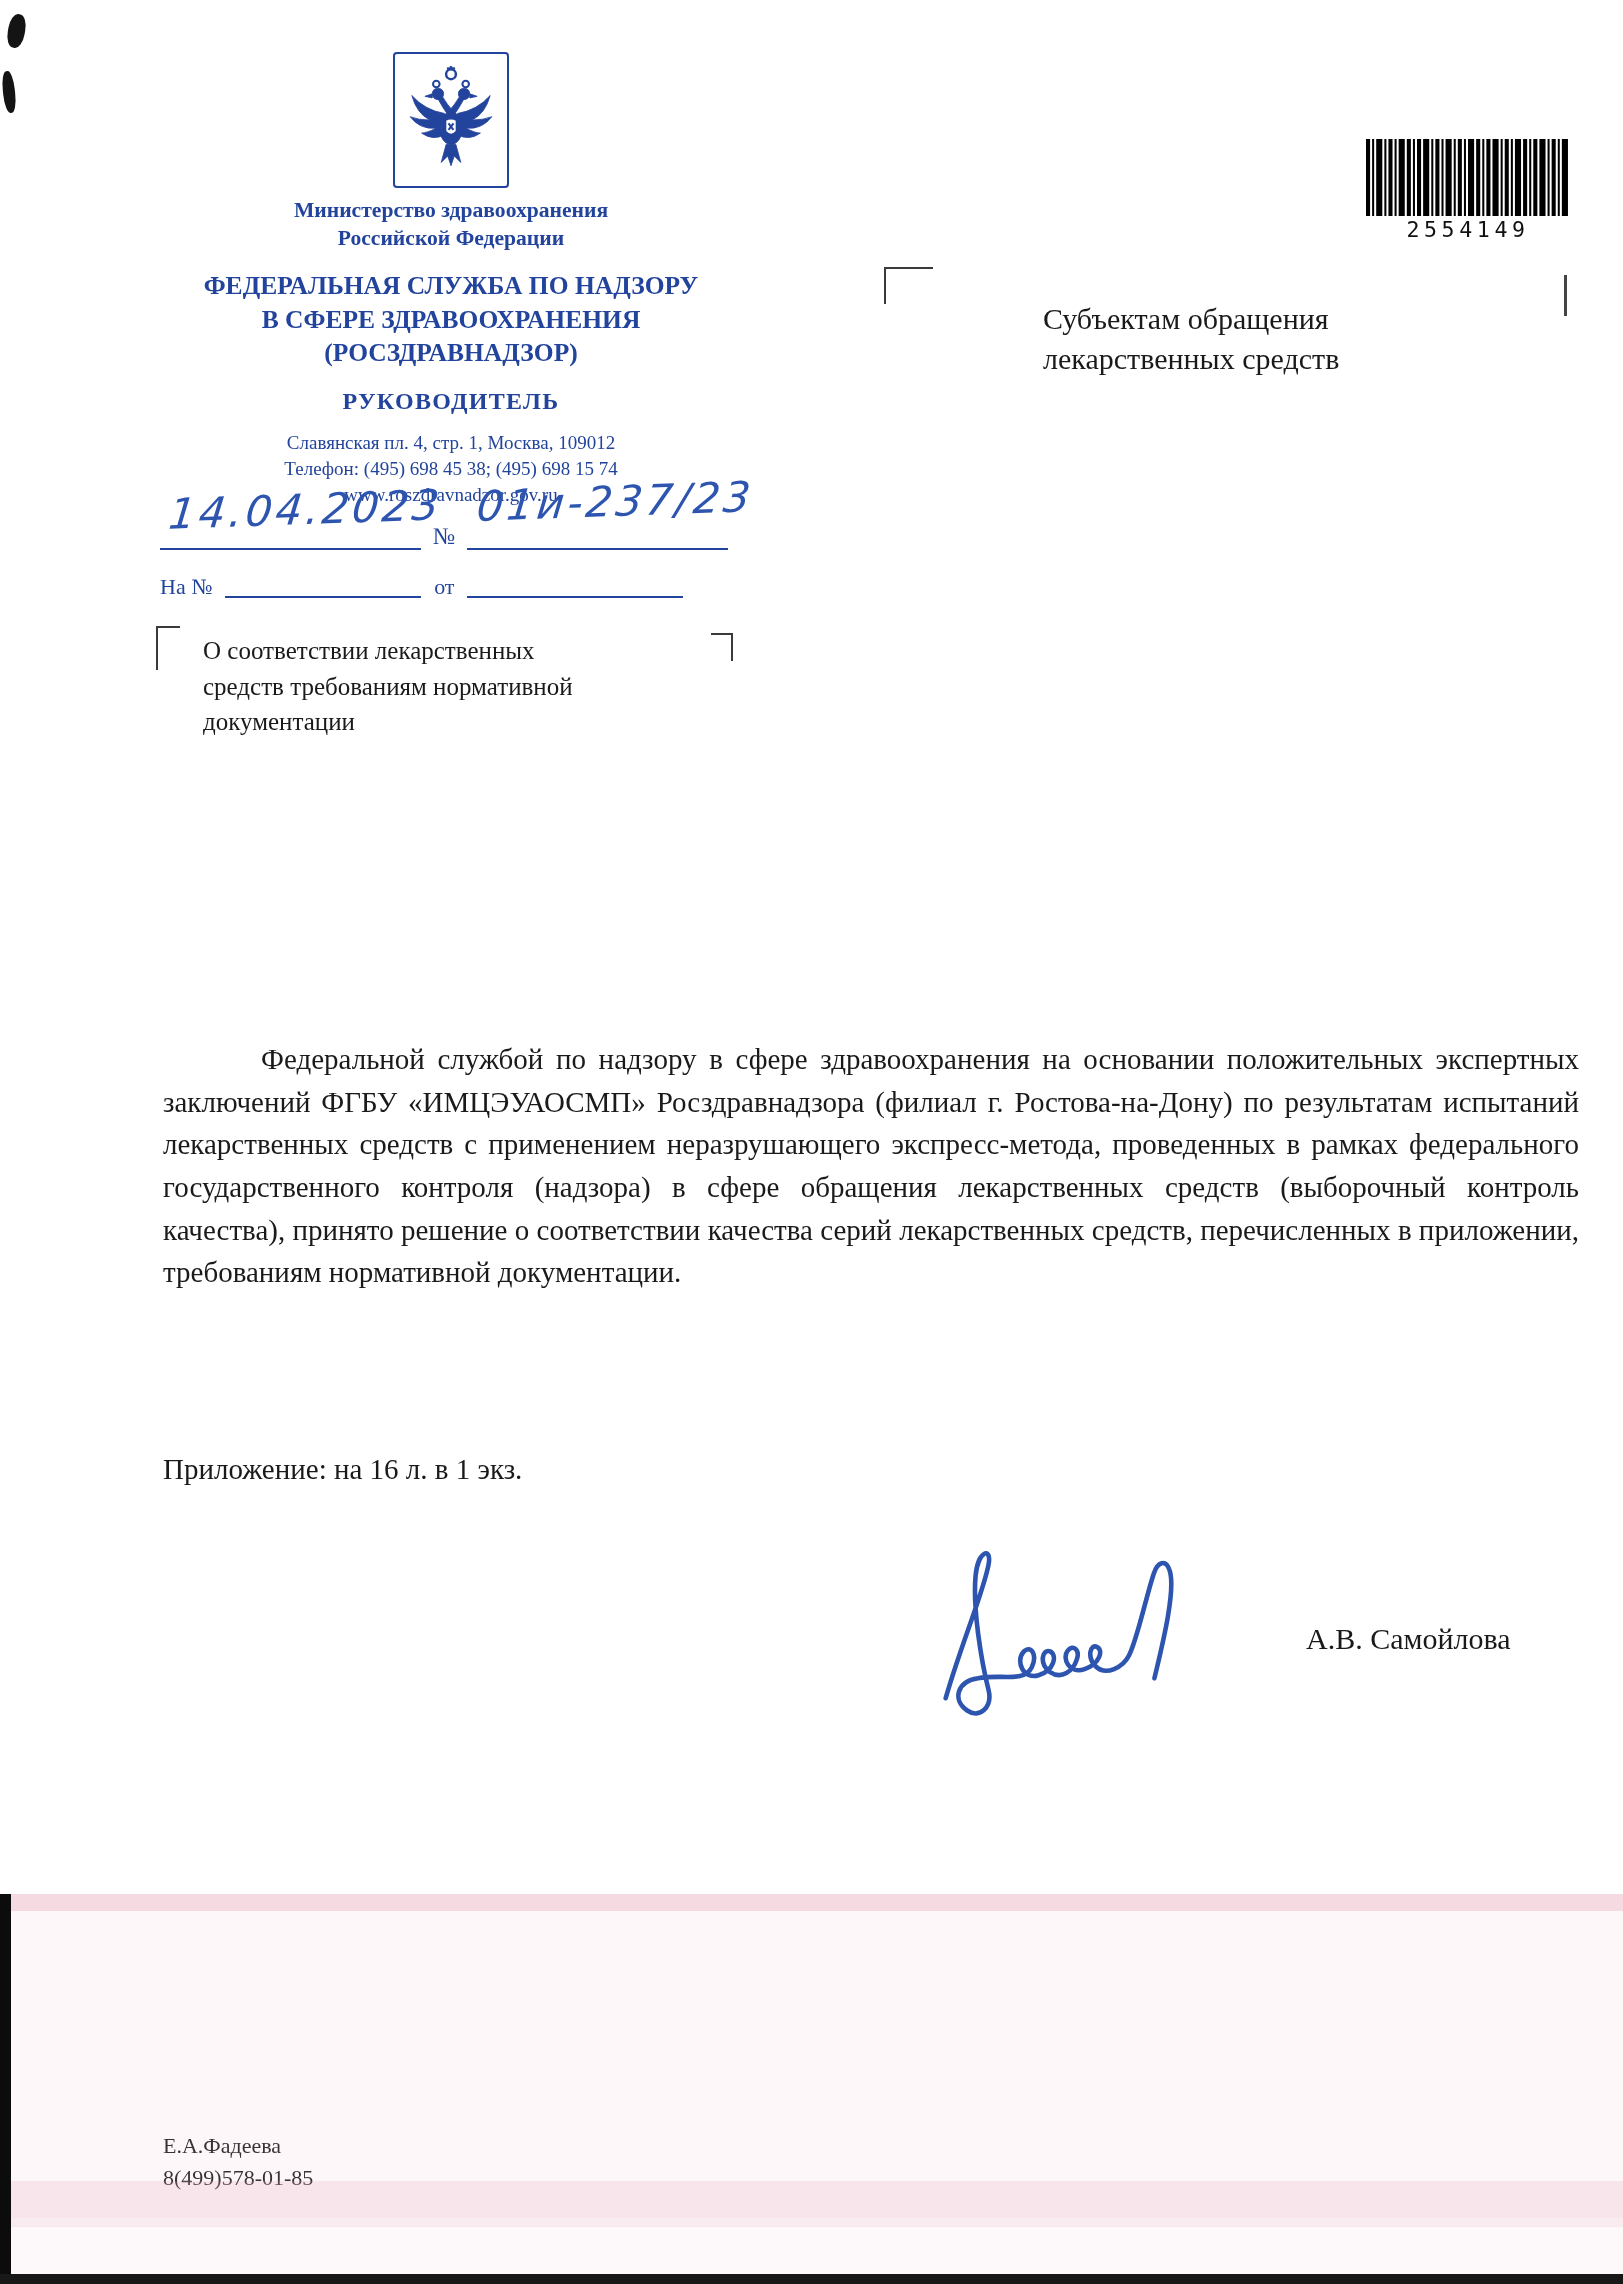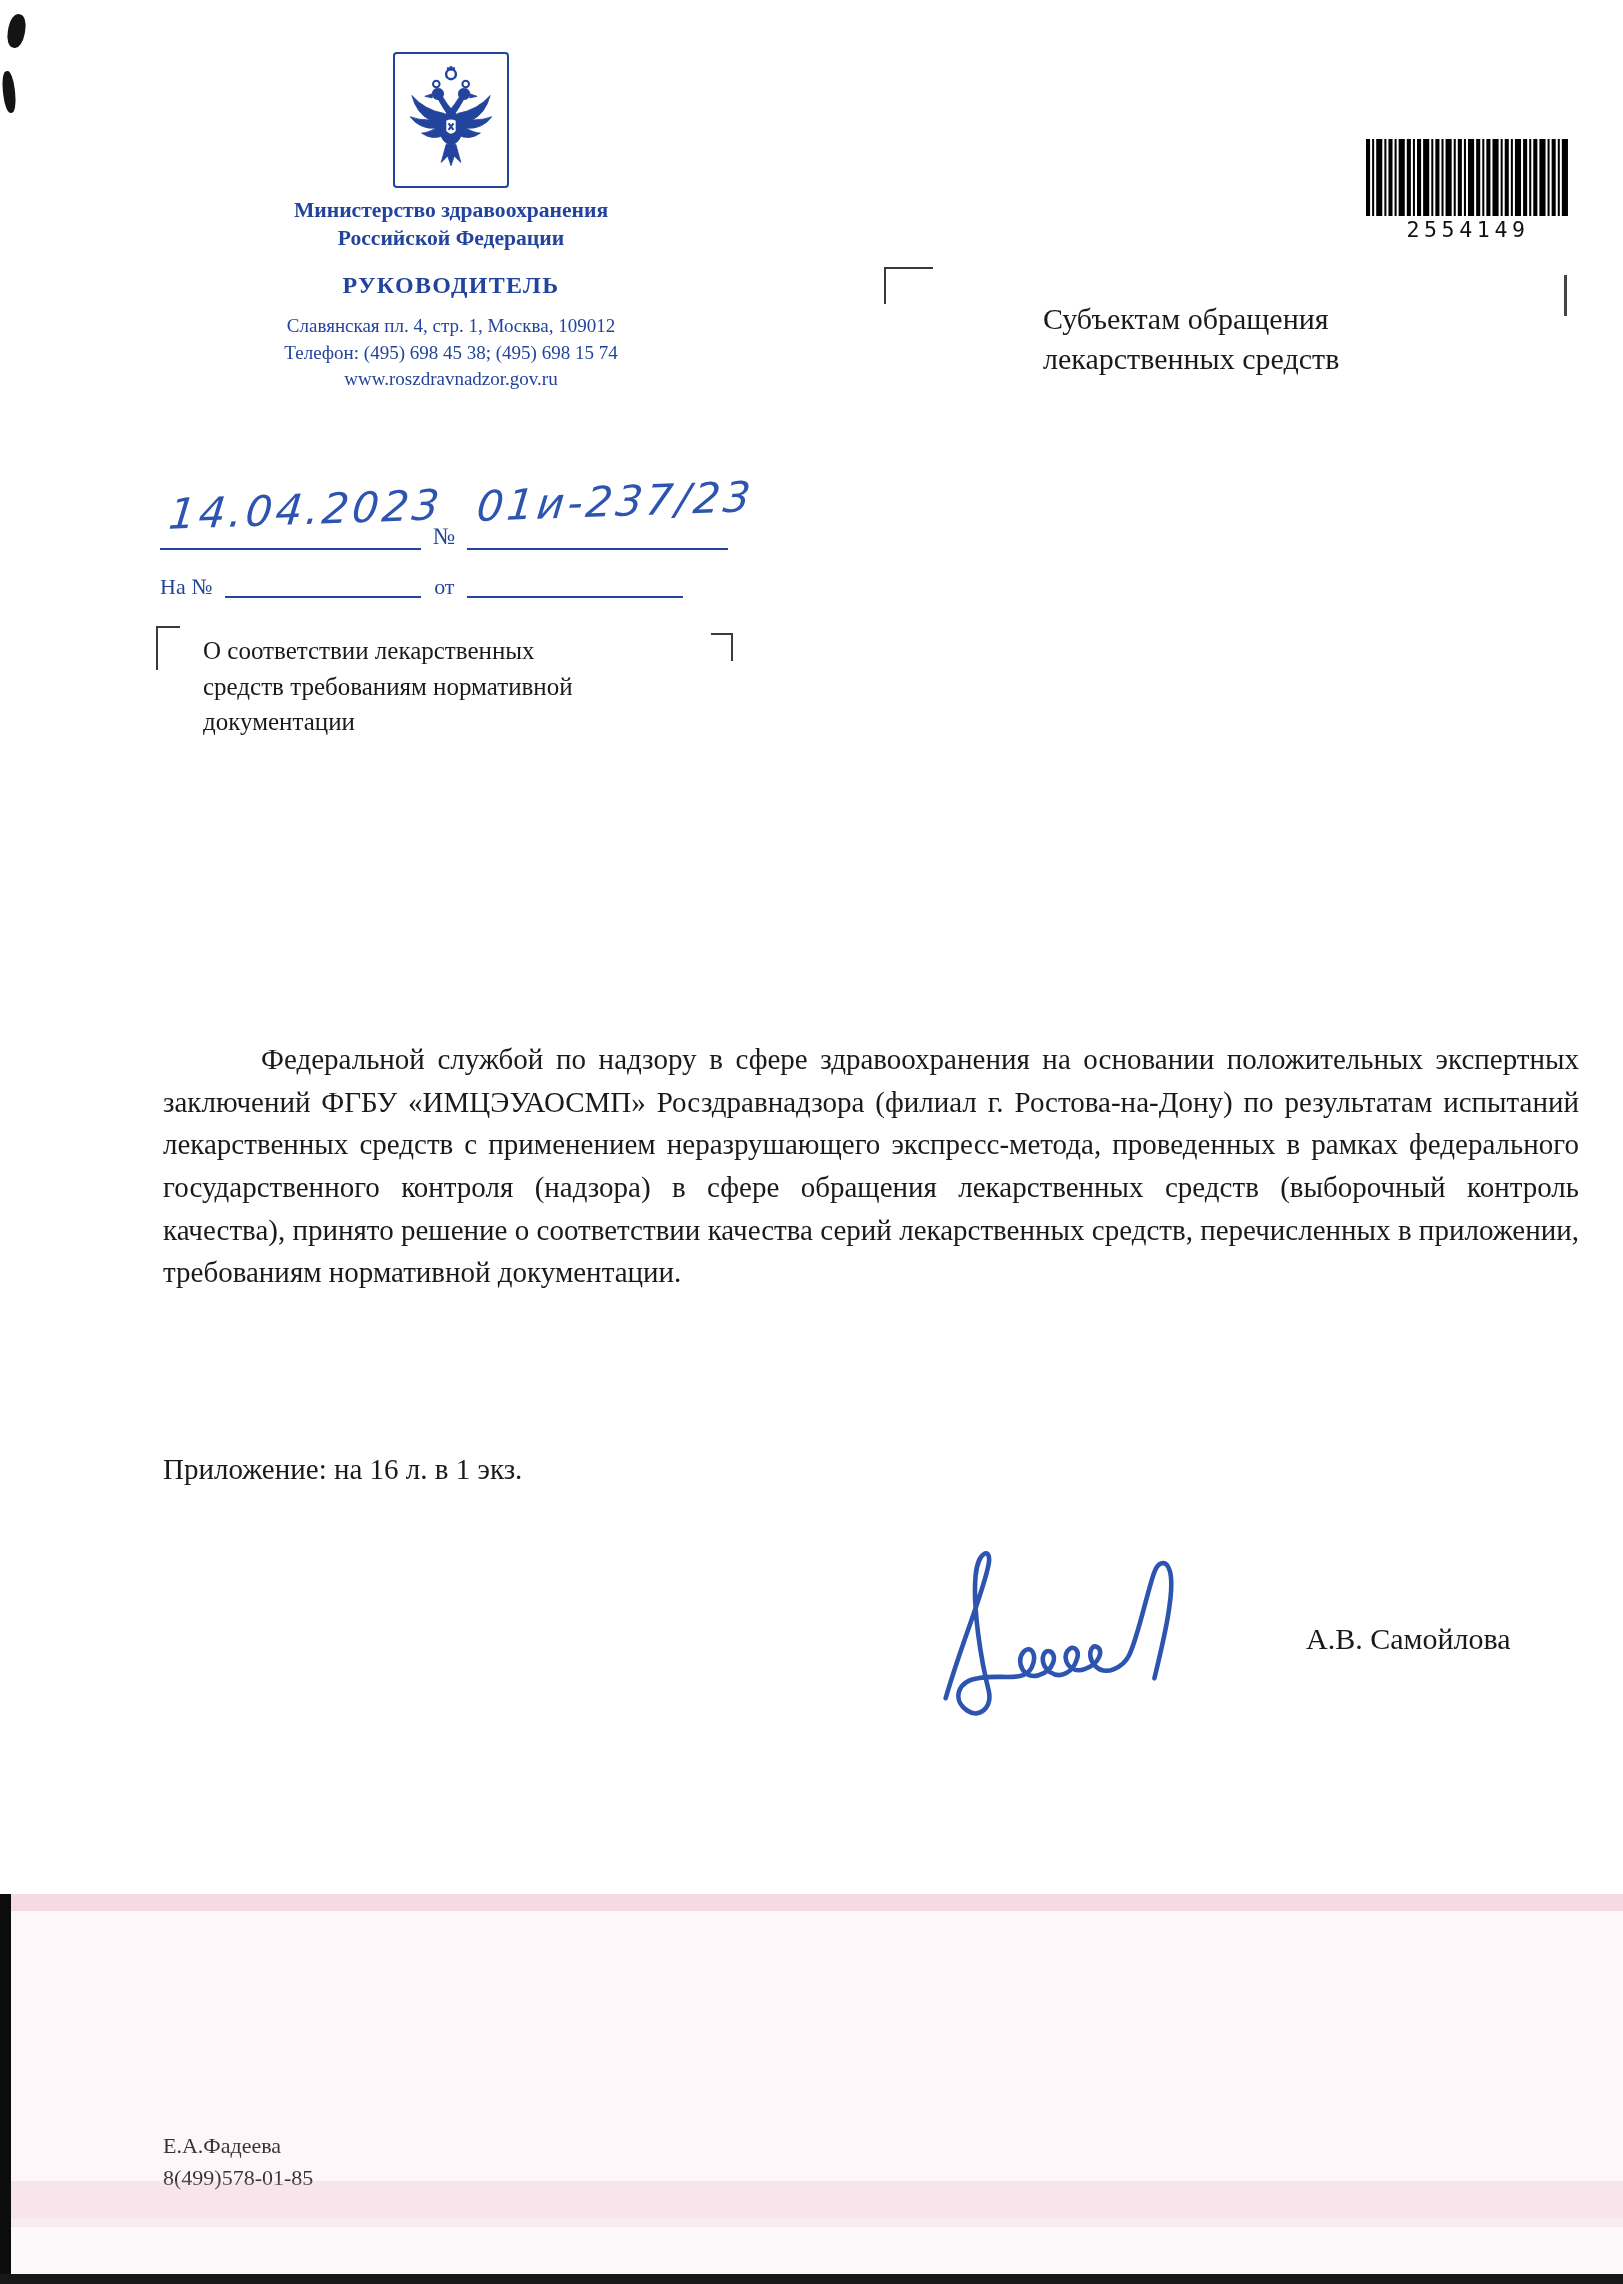--- a/index.html
+++ b/index.html
@@ -152,20 +152,25 @@
           <path d="M53,70 Q60,66 67,70 L67,84 Q60,92 53,84 Z" fill="#fdfdfb" stroke-width="2.5"></path>
           <path d="M57,74 L63,82 M63,74 L57,82" stroke="#23449c" stroke-width="2.5"></path>
 
           <path d="M54,100 L48,122 L56,114 L60,126 L64,114 L72,122 L66,100 Z"></path>
         </g>
       </svg>
     </div>
     <div class="ministry">
       <div>Министерство здравоохранения</div>
       <div>Российской Федерации</div>
+    </div>
+    <div class="service">
+      <div>ФЕДЕРАЛЬНАЯ СЛУЖБА ПО НАДЗОРУ</div>
+      <div>В СФЕРЕ ЗДРАВООХРАНЕНИЯ</div>
+      <div>(РОСЗДРАВНАДЗОР)</div>
     </div>
     <div class="position">РУКОВОДИТЕЛЬ</div>
     <div class="contacts">
       <div>Славянская пл. 4, стр. 1, Москва, 109012</div>
       <div>Телефон: (495) 698 45 38; (495) 698 15 74</div>
       <div>www.roszdravnadzor.gov.ru</div>
     </div>
   </div>
 
   <div class="ref-line">

